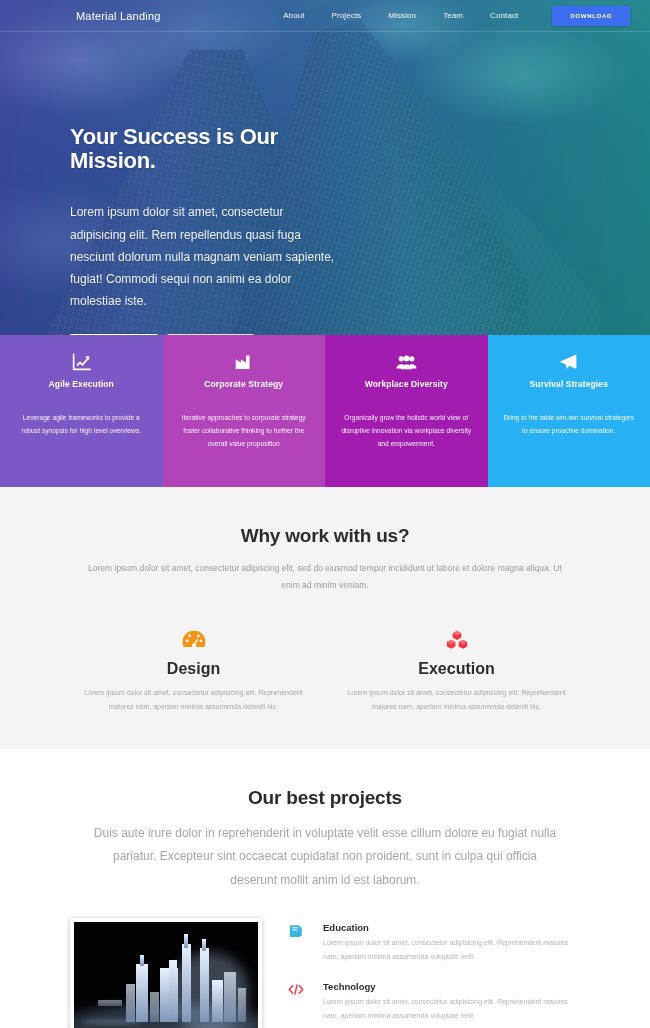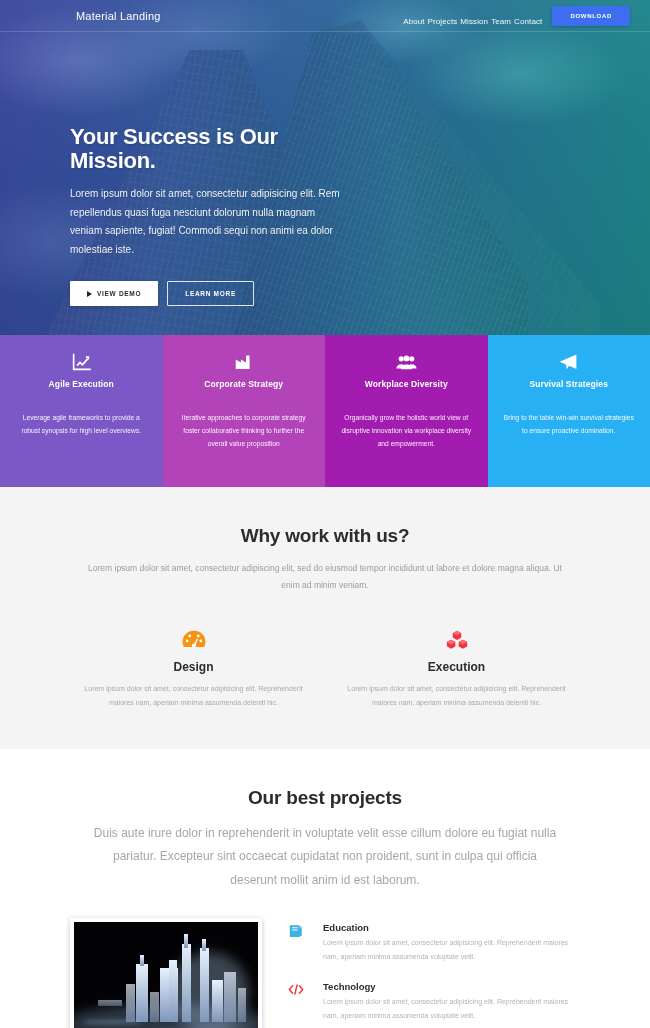--- a/index.html
+++ b/index.html
@@ -94,21 +94,21 @@
     display:flex; align-items:center;
     padding:0 20px 0 70px;
     z-index:6;
     border-bottom:1px solid rgba(255,255,255,.16);
   }
   .brand{
     color:#fff; font-size:11px; font-weight:400;
     letter-spacing:.2px; white-space:nowrap;padding-left:6px;
   }
   .nav-right{
-    margin-left:auto; display:flex; align-items:flex-end; gap:3px;
+    margin-left:auto; display:flex; align-items:center; gap:27px;
   }
   .nav-link{
     color:rgba(255,255,255,.94);
     font-size:8px; letter-spacing:.1px;
     cursor:pointer; white-space:nowrap;
   }
   .dl-btn{
     background:#3d6ef0;
     color:#fff;
     font-size:6px; font-weight:700; letter-spacing:.7px;
@@ -124,22 +124,22 @@
     position:absolute; left:70px; top:125px; z-index:5;
     width:290px;
   }
   .hero-title{
     color:#fff; font-size:22px; font-weight:700;
     letter-spacing:-.3px; line-height:1.1;
     text-shadow:0 1px 2px rgba(0,0,0,.18);
   }
   .hero-sub{
     color:rgba(255,255,255,.93);
-    font-size:10px; line-height:1.85;
-    margin-top:12px; width:272px;
+    font-size:12px; line-height:1.85;
+    margin-top:28px; width:272px;
     text-shadow:0 1px 1px rgba(0,0,0,.14);
   }
   .hero-btns{ margin-top:22px; display:flex; gap:9px; }
   .btn-demo{
     background:#fff; color:#2b2b2b;
     font-size:6.5px; font-weight:700; letter-spacing:.7px;
     padding:8px 17px;
     display:flex; align-items:center; gap:5px;
     border:none; cursor:pointer; border-radius:1px;
     box-shadow:0 1px 4px rgba(0,0,0,.18);
@@ -195,21 +195,21 @@
     text-align:center;
     font-size:8.5px; line-height:1.95; color:#9b9b9b;
     max-width:480px; margin:13px auto 16px;
   }
   .cols{
     display:flex; margin-top:34px; padding:0 62px;
   }
   .col{ flex:1 1 33.33%; text-align:center; padding:0 12px; }
   .col-icon{ height:26px; display:flex; align-items:center; justify-content:center; }
   .col-title{
-    font-size:12px; font-weight:700; color:#2c2c2c; margin-top:7px;
+    font-size:16px; font-weight:700; color:#2c2c2c; margin-top:7px;
   }
   .col-desc{
     font-size:7px; line-height:2.0; color:#a9a9a9; margin-top:8px;
   }
 
   
   .projects{ background:#fff; padding:38px 0 0; }
   .proj-sub{
     text-align:center;
     font-size:12px; line-height:1.95; color:#a6a6a6;

